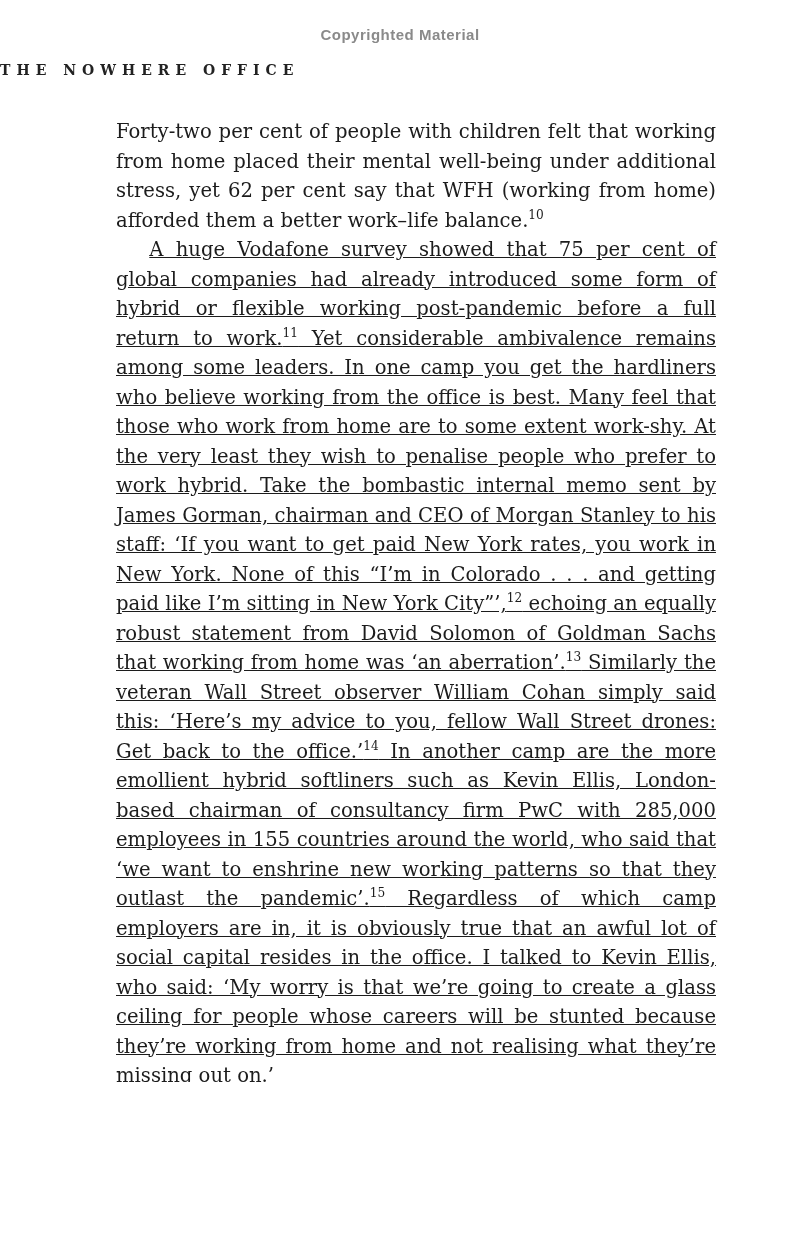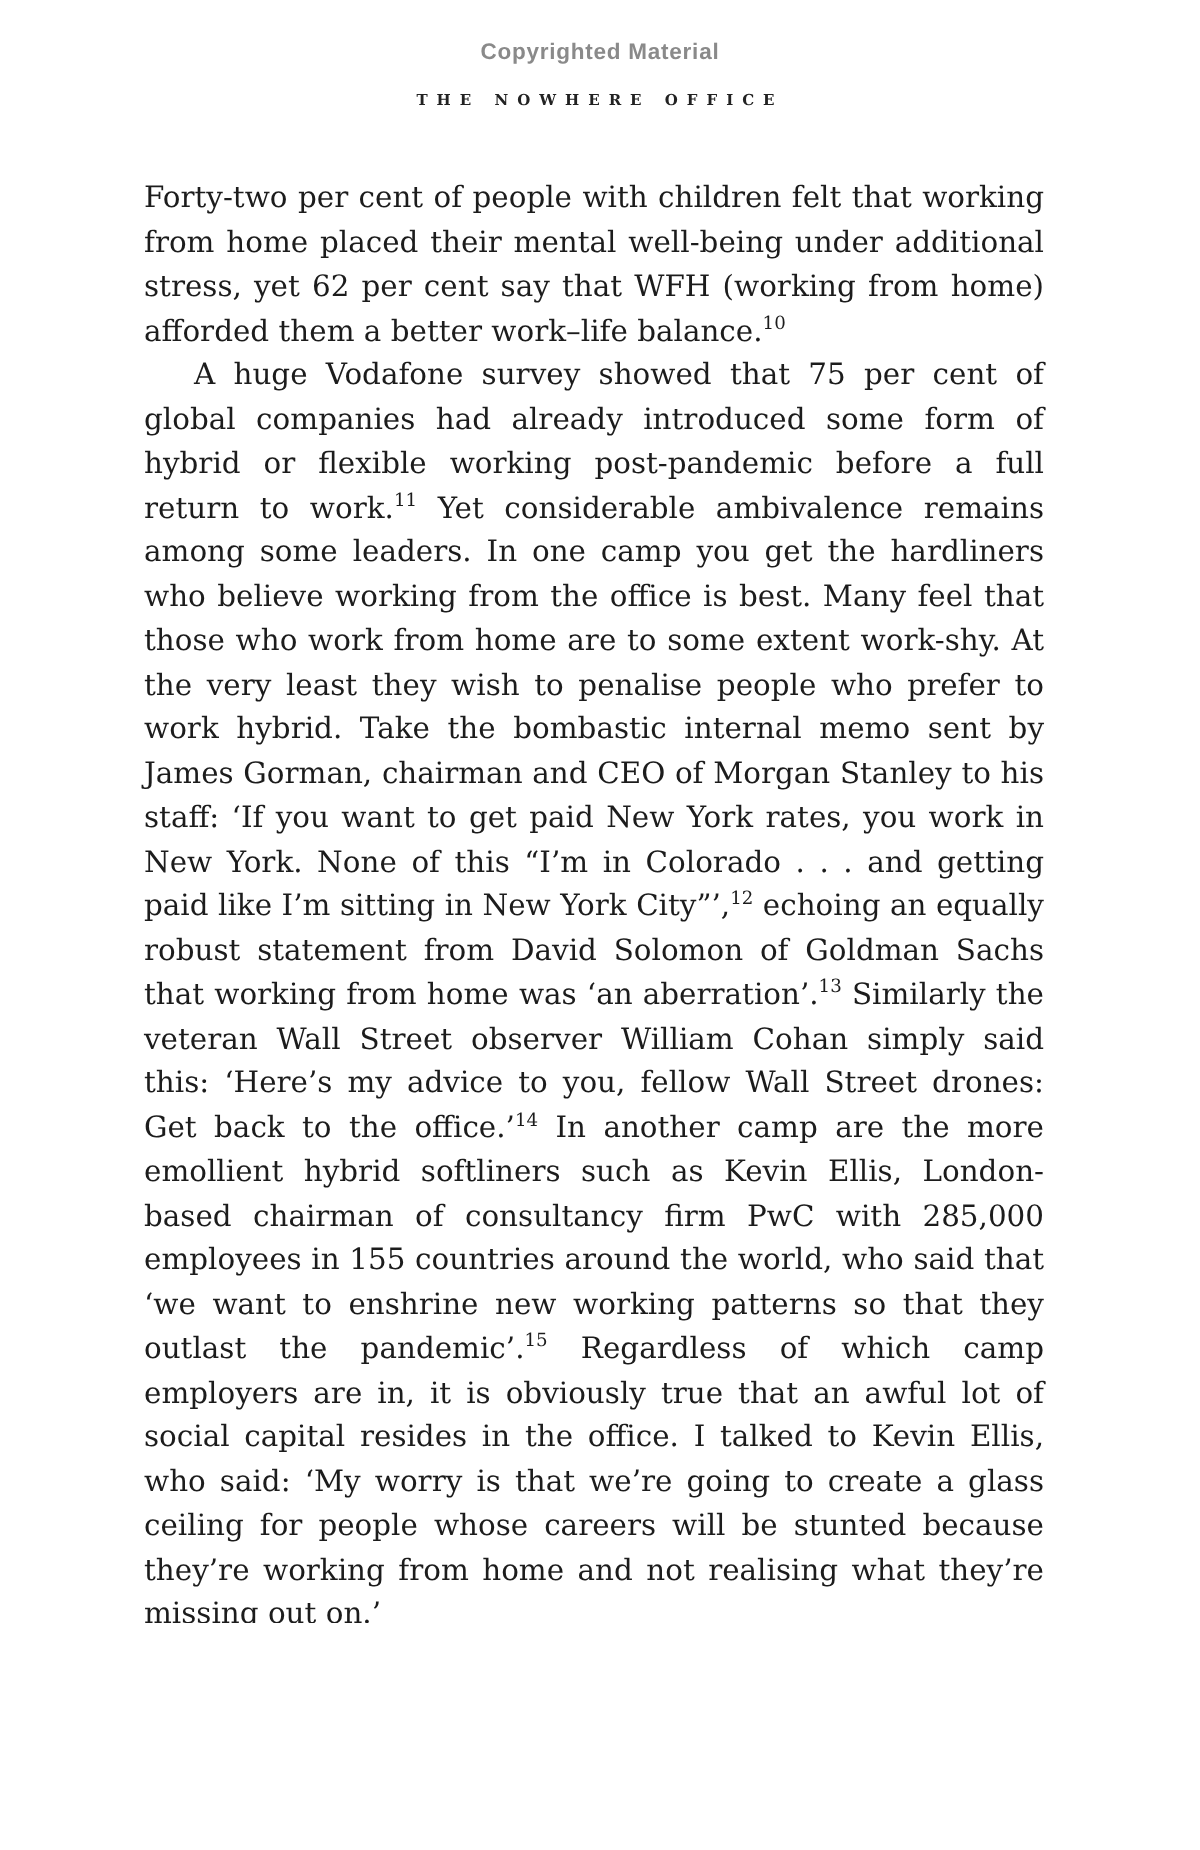--- a/index.html
+++ b/index.html
@@ -27,42 +27,42 @@
     letter-spacing: 0.5px;
     color: #8a8a8a;
   }
   .copyright.top { top: 26px; }
   .copyright.bottom { top: 1189px; }
   .running-header {
     position: absolute;
     top: 62px;
     left: 0;
     width: 100%;
-    text-align: center;
     font-family: "DejaVu Serif", "Liberation Serif", serif;
-    font-size: 10px;
+    font-size: 14px;
     font-weight: 600;
     letter-spacing: 6px;
     color: #222222;
   }
   .body-text {
     position: absolute;
     top: 117px;
-    left: 96px;
+    left: 116px;
     width: 600px;
     font-size: 19.6px;
     line-height: 29.5px;
     text-align: justify;
   }
   .body-text p {
     margin: 0;
     padding: 0;
   }
   .body-text p.indent {
     text-indent: 1.7em;
+    text-decoration: underline;
   }
   .body-text sup {
     font-size: 0.62em;
     line-height: 0;
     vertical-align: super;
   }
   .page-number {
     position: absolute;
     top: 1139px;
     left: 0;

